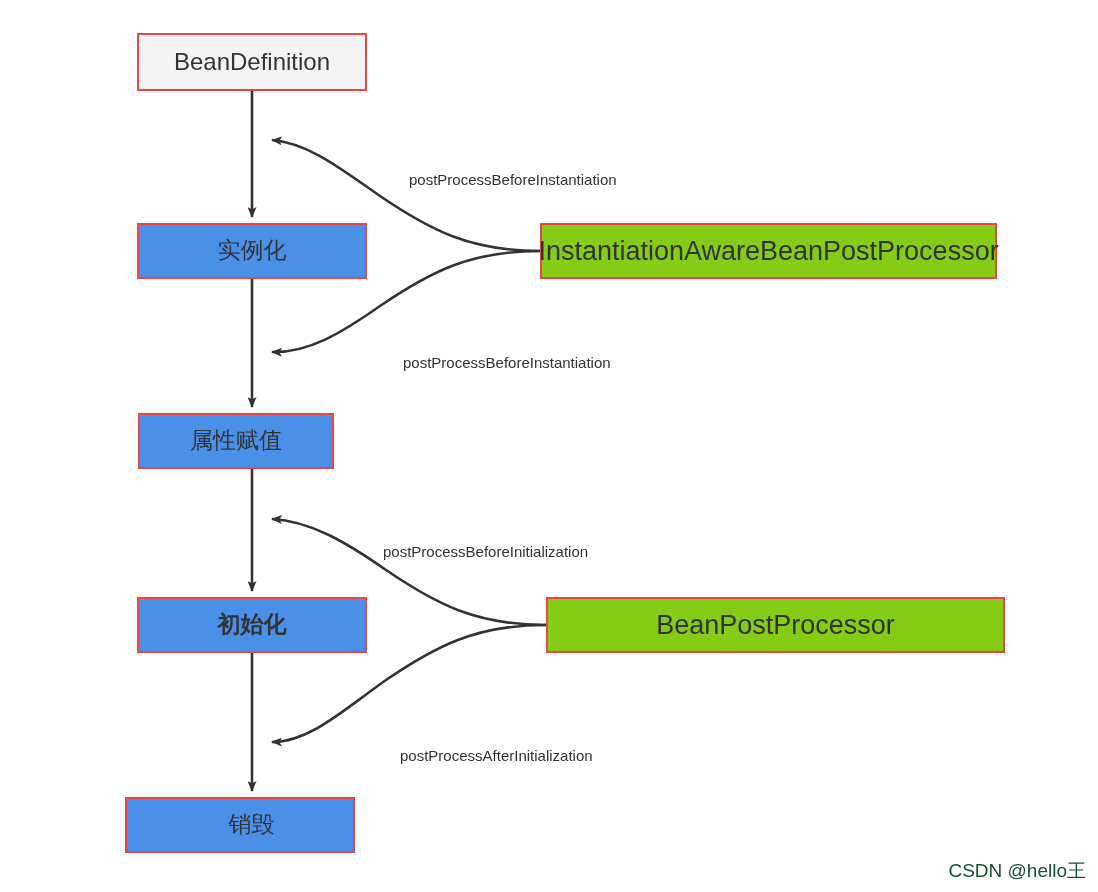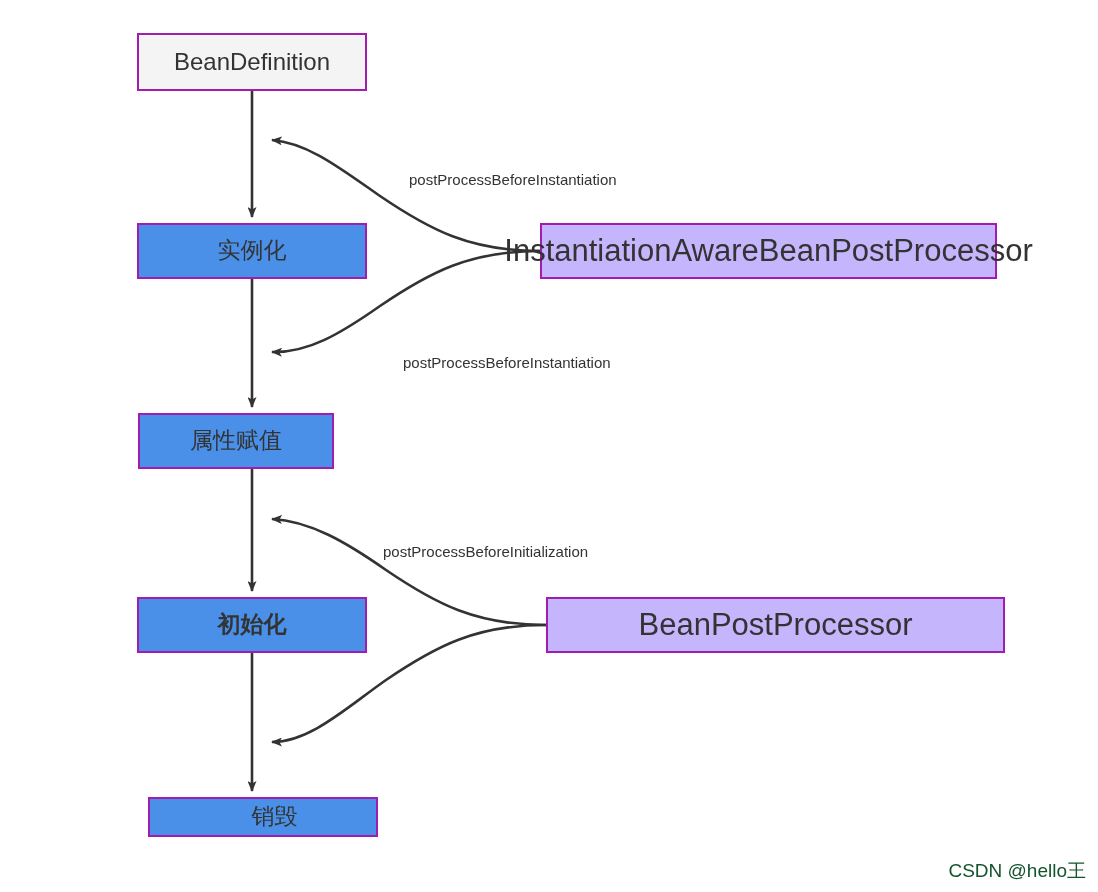--- a/index.html
+++ b/index.html
@@ -13,39 +13,39 @@
   #canvas {
     position: relative;
     width: 1098px;
     height: 892px;
     background: #ffffff;
     overflow: hidden;
   }
   .node {
     position: absolute;
     box-sizing: border-box;
-    border: 2px solid #a21caf;
+    border: 2px solid #ef4444;
     display: flex;
     align-items: center;
     justify-content: center;
     color: #333333;
     text-align: right;
     line-height: 1.2;
   }
   .node-gray {
     background: #f4f4f4;
     font-size: 24px;
   }
   .node-blue {
     background: #4a90e8;
     font-size: 23px;
   }
   .node-green {
-    background: #c4b5fd;
-    font-size: 31px;
+    background: #84cc16;
+    font-size: 27px;
   }
   .edge-label {
     position: absolute;
     font-size: 15px;
     color: #333333;
     white-space: nowrap;
     margin-top: 29px;
   }
   #edges {
     position: absolute;
@@ -103,34 +103,35 @@
   </div>
 
   <div class="node node-blue" style="left:138px; top:413px; width:196px; height:56px;">
     <span>属性赋值</span>
   </div>
 
   <div class="node node-blue" style="left:137px; top:597px; width:230px; height:56px;font-weight:bold;">
     <span>初始化</span>
   </div>
 
-  <div class="node node-blue" style="left:148px; top:797px; width:230px; height:40px;padding-left:23px;">
+  <div class="node node-blue" style="left:125px; top:797px; width:230px; height:56px;padding-left:23px;">
     <span>销毁</span>
   </div>
 
   <div class="node node-green" style="left:540px; top:223px; width:457px; height:56px;">
     <span>InstantiationAwareBeanPostProcessor</span>
   </div>
 
   <div class="node node-green" style="left:546px; top:597px; width:459px; height:56px;">
     <span>BeanPostProcessor</span>
   </div>
 
   <div class="edge-label" style="left:409px; top:142px;">postProcessBeforeInstantiation</div>
 
   <div class="edge-label" style="left:403px; top:325px;">postProcessBeforeInstantiation</div>
 
   <div class="edge-label" style="left:383px; top:514px;">postProcessBeforeInitialization</div>
 
+  <div class="edge-label" style="left:400px; top:718px;">postProcessAfterInitialization</div>
 
   <div class="watermark">CSDN @hello王</div>
 
 </div>
 
 </body></html>

